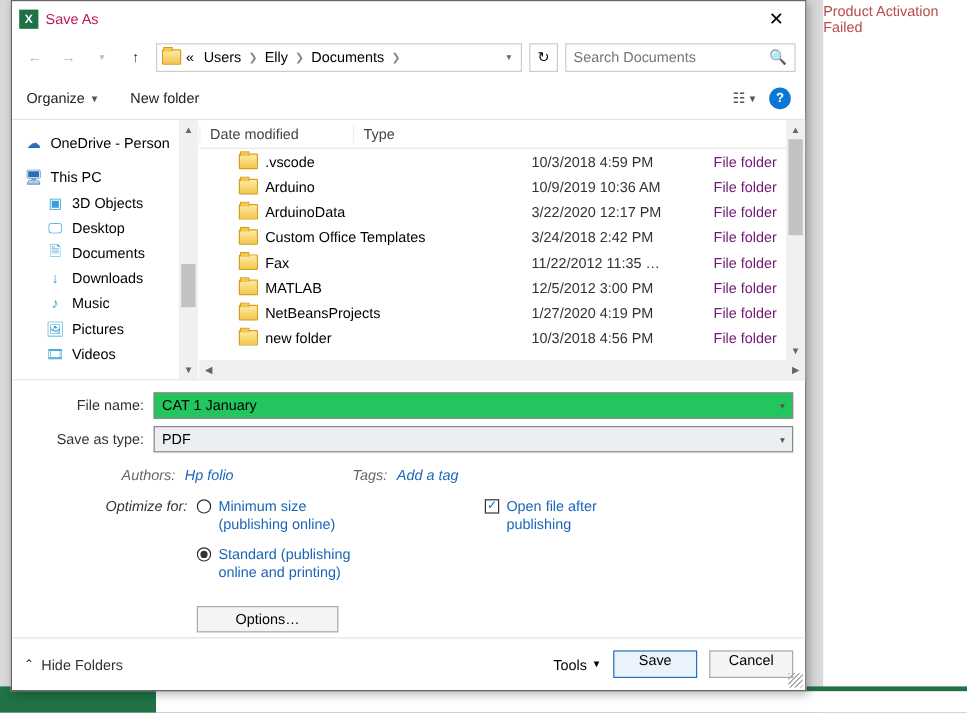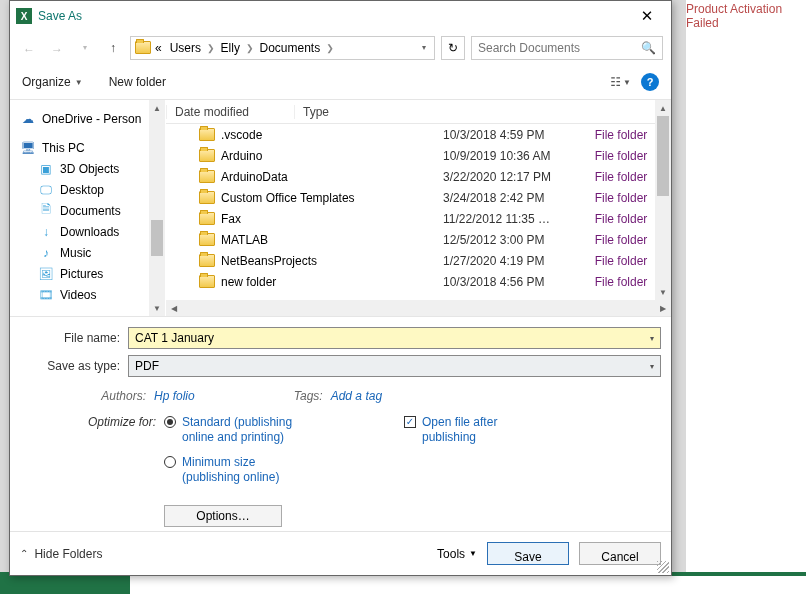--- a/index.html
+++ b/index.html
@@ -3,21 +3,21 @@
 <meta charset="utf-8">
 <style>
   * { box-sizing: border-box; margin: 0; padding: 0; font-family: "Segoe UI", Tahoma, sans-serif; font-size: 12px; }
   body { width: 806px; height: 594px; background: #d9d9d9; position: relative; overflow: hidden; }
   .bg-right { position: absolute; right: 0; top: 0; width: 120px; height: 594px; background: #fff; display: flex; justify-content: center; padding-top: 2px; color: #b94a4a; font-size: 11px; }
   .bg-bottom { position: absolute; left: 0; bottom: 0; right: 0; height: 22px; background: #207245; }
   .bg-bottom-white { position: absolute; left: 130px; right: 0; bottom: 0; height: 18px; background: #fff; }
   .dialog { position: absolute; left: 9px; top: 0; width: 663px; height: 576px; background: #fff; border: 1px solid #666; box-shadow: 2px 2px 8px rgba(0,0,0,0.3); display: flex; flex-direction: column; }
   .titlebar { height: 30px; display: flex; align-items: center; padding: 0 4px 0 6px; }
   .excel-icon { width: 16px; height: 16px; background: #207245; color: #fff; display: flex; align-items: center; justify-content: center; font-weight: bold; font-size: 10px; margin-right: 6px; }
-  .title { flex: 1; font-size: 12px; color: #0f766e; }
+  .title { flex: 1; font-size: 12px; color: #be185d; }
   .close { width: 40px; height: 28px; display: flex; align-items: center; justify-content: center; font-size: 15px; cursor: pointer; }
   .navbar { height: 34px; display: flex; align-items: center; padding: 0 8px; gap: 6px; border-bottom: 1px solid transparent; }
   .nav-btn { width: 22px; height: 22px; display: flex; align-items: center; justify-content: center; color: #bbb; }
   .nav-btn.enabled { color: #333; cursor: pointer; }
   .addr { flex: 1; display: flex; align-items: center; border: 1px solid #ccc; height: 24px; padding: 0 4px; background: #fff; }
   .addr-icon { width: 16px; height: 16px; display: flex; align-items: center; justify-content: center; }
   .crumb { padding: 0 4px; cursor: pointer; }
   .crumb-sep { color: #888; padding: 0 2px; font-size: 9px; }
   .addr-drop { margin-left: auto; color: #666; font-size: 8px; padding: 0 4px; }
   .refresh { width: 24px; height: 24px; border: 1px solid #ccc; display: flex; align-items: center; justify-content: center; cursor: pointer; }
@@ -52,40 +52,40 @@
   .r-type { flex: 1; padding-left: 8px; color: #701a75; text-align: center; }
   .hscroll { height: 16px; background: #f0f0f0; display: flex; align-items: center; }
   .hscroll .ha { width: 16px; text-align: center; font-size: 8px; color: #666; cursor: pointer; }
   .hscroll .htrack { flex: 1; }
   .vscroll { position: absolute; right: 0; top: 0; bottom: 16px; width: 16px; background: #f0f0f0; }
   .vscroll .thumb { position: absolute; left: 2px; right: 2px; top: 16px; height: 80px; background: #c2c2c2; }
   .vscroll .arrow { position: absolute; left: 0; right: 0; height: 16px; display: flex; align-items: center; justify-content: center; font-size: 8px; color: #666; cursor: pointer; }
   .formrow { display: flex; align-items: center; padding: 4px 10px 2px 10px; }
   .formlabel { width: 108px; text-align: right; padding-right: 8px; color: #333; }
   .formfield { flex: 1; }
-  .combo { width: 100%; height: 22px; border: 1px solid #888; display: flex; align-items: center; padding: 0 6px; background: #fef9c3; }
+  .combo { width: 100%; height: 22px; border: 1px solid #888; display: flex; align-items: center; padding: 0 6px; background: #22c55e; }
   .combo.gray { background: #eceff1; }
   .combo .drop { margin-left: auto; font-size: 8px; color: #555; }
   .meta-row { display: flex; padding: 10px 10px 0 10px; font-style: italic; }
   .meta-col { display: flex; gap: 8px; }
   .meta-col .lab { color: #666; width: 62px; text-align: right; }
   .meta-col .val { color: #1a66b8; cursor: pointer; }
   .optimize { display: flex; padding: 12px 10px 4px 10px; }
   .optimize .lab { color: #333; width: 144px; text-align: right; padding-right: 8px; font-style: italic; }
   .radios { display: flex; flex-direction: column; gap: 10px; }
   .radio-item { display: flex; gap: 6px; color: #1a66b8; cursor: pointer; max-width: 140px; line-height: 1.25; }
   .radio-circle { width: 12px; height: 12px; border: 1px solid #333; border-radius: 50%; display: flex; align-items: center; justify-content: center; flex: none; margin-top: 1px; }
   .radio-circle.sel::after { content: ""; width: 6px; height: 6px; background: #333; border-radius: 50%; }
   .checkbox-item { display: flex; gap: 6px; color: #1a66b8; cursor: pointer; line-height: 1.25; }
   .checkbox { width: 12px; height: 12px; border: 1px solid #333; display: flex; align-items: center; justify-content: center; flex: none; color: #1a66b8; font-size: 10px; margin-top: 1px; }
   .options-btn { width: 118px; height: 22px; border: 1px solid #aaa; background: #f4f4f4; display: flex; align-items: center; justify-content: center; cursor: pointer; margin-top: 10px; margin-left: 0; }
   .footer { border-top: 1px solid #e3e3e3; height: 44px; display: flex; align-items: center; padding: 0 10px; gap: 10px; }
   .hide-folders { display: flex; align-items: center; gap: 6px; cursor: pointer; color: #333; }
   .tools { margin-left: auto; display: flex; align-items: center; gap: 4px; cursor: pointer; }
-  .btn { width: 82px; height: 23px; border: 1px solid #aaa; background: #f4f4f4; display: flex; align-items: flex-end; justify-content: center; cursor: pointer; }
+  .btn { width: 70px; height: 23px; border: 1px solid #aaa; background: #f4f4f4; display: flex; align-items: flex-start; justify-content: center; cursor: pointer; }
   .btn.primary { border: 1px solid #2a6fb5; background: #eaf3fb; }
   .resize-grip { position: absolute; right: 2px; bottom: 2px; width: 12px; height: 12px; background: repeating-linear-gradient(135deg,#aaa 0 1px,transparent 1px 3px); }
 </style>
 </head>
 <body>
 
 <div class="bg-right">
   <span>Product Activation Failed</span>
 </div>
 <div class="bg-bottom"></div>
@@ -298,26 +298,26 @@
     <div class="meta-col" style="margin-left:96px">
       <span class="lab" style="width:32px">Tags:</span>
       <span class="val">Add a tag</span>
     </div>
   </div>
 
   <div class="optimize">
     <div class="lab">Optimize for:</div>
     <div class="radios">
       <div class="radio-item">
+        <span class="radio-circle"></span>
+        <span>Minimum size (publishing online)</span>
+      </div>
+      <div class="radio-item">
         <span class="radio-circle sel"></span>
         <span>Standard (publishing online and printing)</span>
-      </div>
-      <div class="radio-item">
-        <span class="radio-circle"></span>
-        <span>Minimum size (publishing online)</span>
       </div>
       <div class="options-btn">
         <span>Options…</span>
       </div>
     </div>
     <div style="margin-left:100px">
       <div class="checkbox-item">
         <span class="checkbox">✓</span>
         <span style="max-width:100px">Open file after publishing</span>
       </div>

